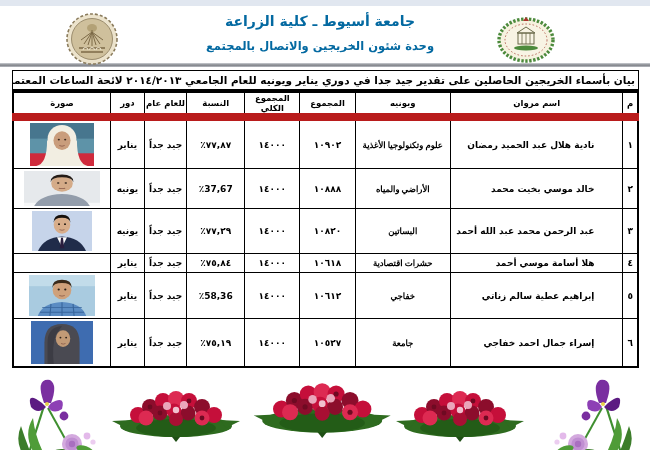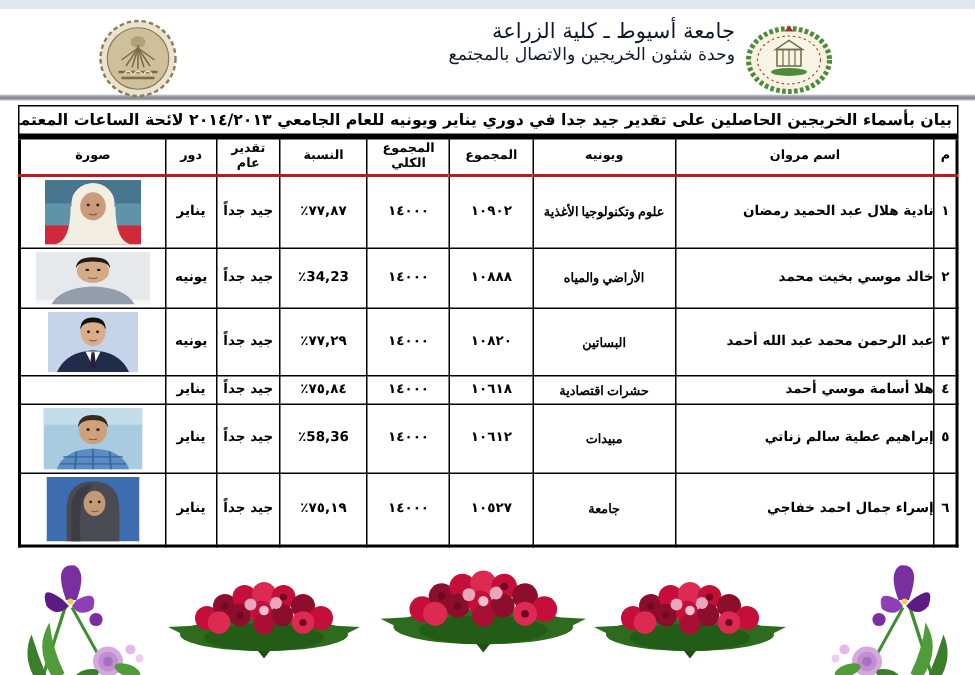--- a/index.html
+++ b/index.html
@@ -5,39 +5,39 @@
   * { box-sizing: border-box; margin: 0; padding: 0; }
   html,body { background:#fff; }
   body { font-family: "DejaVu Sans", sans-serif; }
   .page { position:relative; width:650px; height:450px; background:#fff; overflow:hidden; }
   .top-strip { height:6px; background:#e1e7f0; }
 
   
   .hdr { position:relative; height:57px; }
   .logo-left  { position:absolute; left:64px;  top:6px; }
   .logo-right { position:absolute; left:496px; top:9px; }
-  .hdr-text { position:absolute; left:150px; right:160px; top:7px; text-align:right;
-              direction:rtl; color:#0f172a; font-weight:normal; }
+  .hdr-text { position:absolute; left:150px; right:160px; top:7px; text-align:center;
+              direction:rtl; color:#0369a1; font-weight:bold; }
   .hdr-line1 { font-size:14px; letter-spacing:.5px; }
-  .hdr-line2 { font-size:11.5px; margin-top:0; }
+  .hdr-line2 { font-size:11.5px; margin-top:10px; }
   .divider { height:4px; background:linear-gradient(180deg,#cdd0d5,#7e8187 55%,#babdc3); }
 
   
   .doc { margin:3px 11px 0 12px; direction:rtl; }
   .title-bar { border:1px solid #000; font-weight:bold; font-size:10.5px; color:#000;
                padding:3px 3px 3px 2px; text-align:right; white-space:nowrap; overflow:hidden; }
 
   table { width:100%; border-collapse:collapse; border:2px solid #000; border-top:3px solid #000; table-layout:fixed; }
   th, td { border:1px solid #000; text-align:center; font-weight:bold; color:#000;
            padding:0 1px; overflow:hidden; }
-  thead th { height:25px; font-size:8.5px; border-bottom:2px solid #b91c1c; }
+  thead th { height:25px; font-size:8.5px; border-bottom:8px solid #b91c1c; }
   tbody td { font-size:9px;margin-top:41px; }
   .row-1 { height:47px; } .row-2 { height:39px; } .row-3 { height:43px; }
   .row-4 { height:19px; } .row-5 { height:45px; } .row-6 { height:47px; }
-  .c-name  { text-align:right; padding-right:0; font-size:9px; }
+  .c-name  { text-align:right; padding-right:28px; font-size:9px; }
   .c-div   { font-size:8.5px;font-family:Liberation Serif, serif; }
   .c-pct   { direction:ltr; unicode-bidi:bidi-override;text-align:center; }
   .c-photo svg { display:block; margin:2px auto; }
 
   
   .flowers { margin-top:6px; }
 </style>
 </head>
 <body>
 
@@ -98,21 +98,21 @@
           <col style="width:97px">
       </colgroup>
       <thead>
         <tr>
           <th>م</th>
           <th>اسم مروان</th>
           <th>ويونيه</th>
           <th>المجموع</th>
           <th>المجموع الكلي</th>
           <th>النسبة</th>
-          <th>تقدير عام</th>
+          <th>للعام عام</th>
           <th>دور</th>
           <th>صورة</th>
         </tr>
       </thead>
       <tbody>
         <tr class="row-1">
           <td>١</td>
           <td class="c-name">نادية هلال عبد الحميد رمضان</td>
           <td class="c-div">علوم وتكنولوجيا الأغذية</td>
           <td>١٠٩٠٢</td>
@@ -133,21 +133,21 @@
               <path d="M27.5,23 q2.5,1.6 5,0" stroke="#8a5a48" stroke-width="0.8" fill="none"></path>
             </svg>
           </td>
         </tr>
         <tr class="row-2">
           <td>٢</td>
           <td class="c-name">خالد موسي بخيت محمد</td>
           <td class="c-div">الأراضي والمياه</td>
           <td>١٠٨٨٨</td>
           <td>١٤٠٠٠</td>
-          <td class="c-pct">٪34,23</td>
+          <td class="c-pct">٪37,67</td>
           <td>جيد جداً</td>
           <td>يونيه</td>
           <td class="c-photo">
             <svg width="76" height="35" viewBox="0 0 60 44" preserveAspectRatio="none">
               <rect width="60" height="44" fill="#e6e9ec"></rect>
                 <rect y="40" width="60" height="4" fill="#f6f7f8"></rect>
               <path d="M8,44 Q13,30 30,29 Q47,30 52,44 Z" fill="#939dab"></path>
               <ellipse cx="30" cy="16" rx="8.5" ry="10" fill="#d4ab88"></ellipse>
               <path d="M21,14 Q21,4.5 30,4.5 Q39,4.5 39,14 Q38,8 30,8 Q22,8 21,14 Z" fill="#241c16"></path>
               <circle cx="27" cy="15" r="1" fill="#2a2018"></circle>
@@ -186,21 +186,21 @@
           <td>١٠٦١٨</td>
           <td>١٤٠٠٠</td>
           <td class="c-pct">٪٧٥,٨٤</td>
           <td>جيد جداً</td>
           <td>يناير</td>
           <td class="c-photo"></td>
         </tr>
         <tr class="row-5">
           <td>٥</td>
           <td class="c-name">إبراهيم عطية سالم زناتي</td>
-          <td class="c-div">مبيدات</td>
+          <td class="c-div">خفاجي</td>
           <td>١٠٦١٢</td>
           <td>١٤٠٠٠</td>
           <td class="c-pct">٪58,36</td>
           <td>جيد جداً</td>
           <td>يناير</td>
           <td class="c-photo">
             <svg width="66" height="41" viewBox="0 0 60 44" preserveAspectRatio="none">
               <rect width="60" height="44" fill="#a9cbe0"></rect>
                 <rect width="60" height="12" fill="#c2dcea"></rect>
               <path d="M8,44 Q12,30 30,29 Q48,30 52,44 Z" fill="#5b8cc3"></path>

